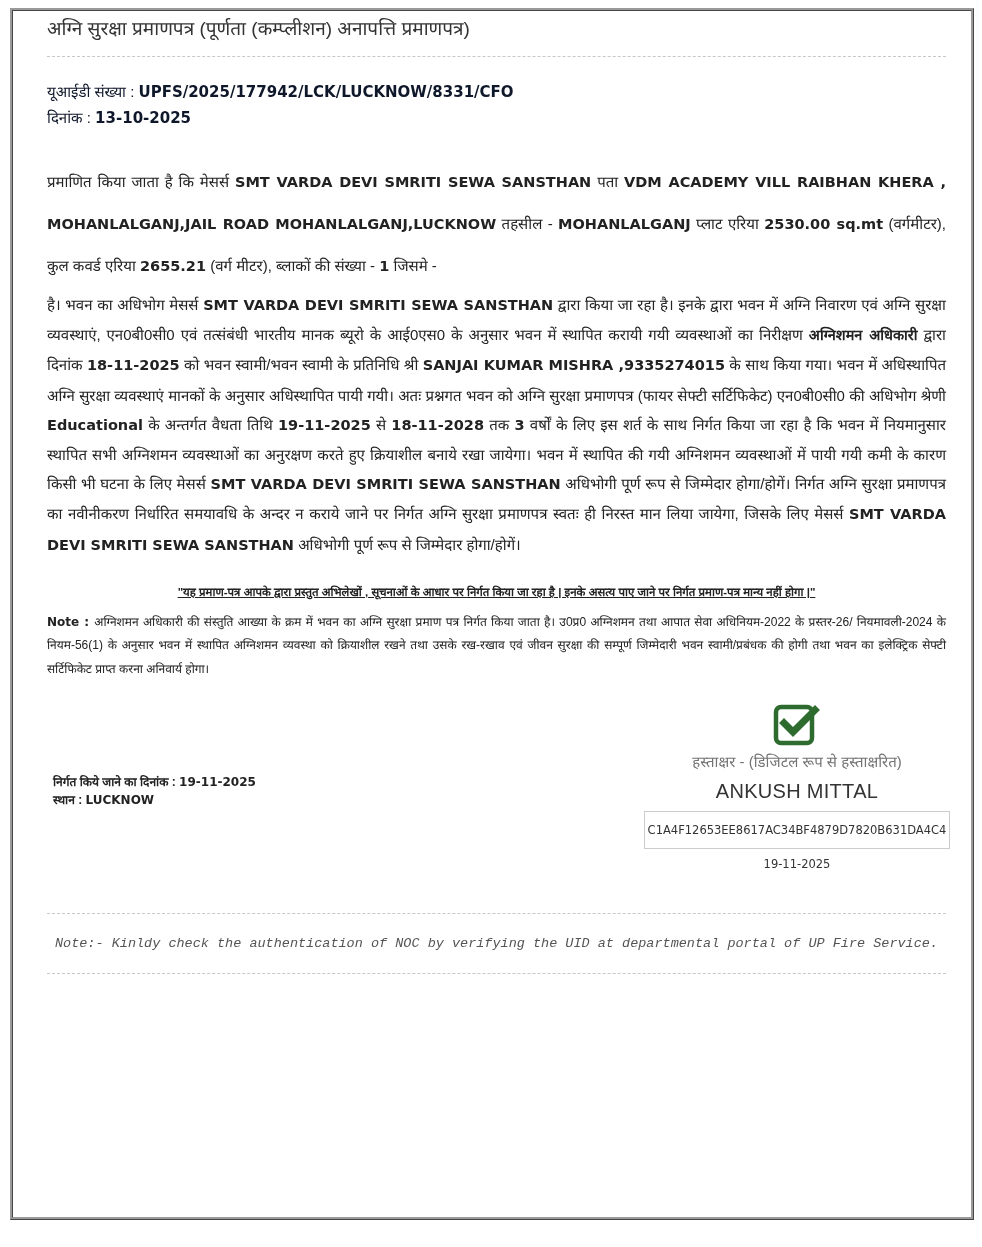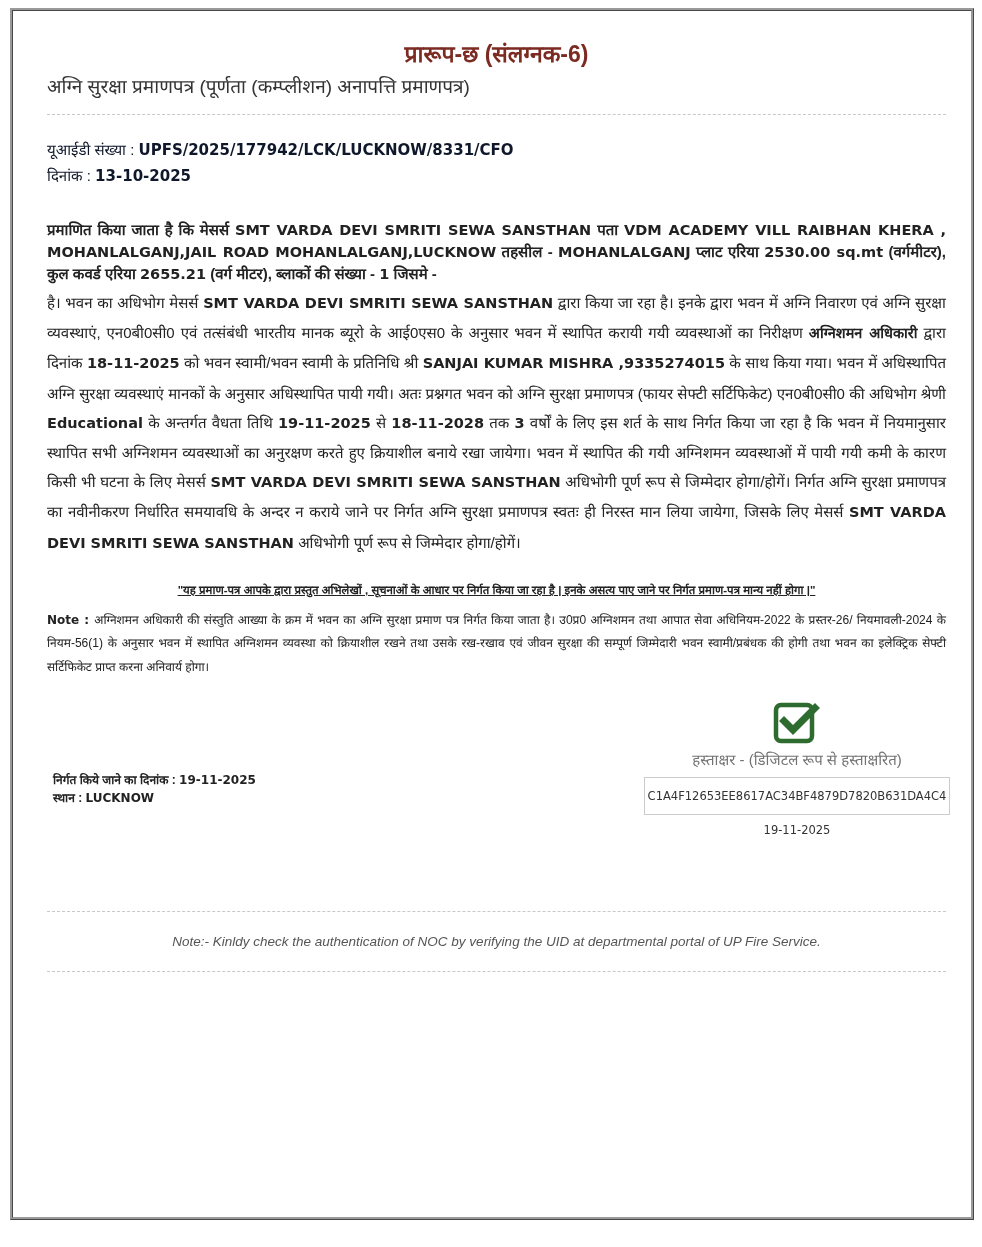--- a/index.html
+++ b/index.html
@@ -5,47 +5,46 @@
   html, body { margin: 0; padding: 0; background: #ffffff; }
   body { width: 982px; height: 1247px; position: relative; font-family: "DejaVu Sans", sans-serif; color: #222; }
   .frame { position: absolute; left: 10px; top: 8px; width: 964px; height: 1212px; border: 3px ridge #9a9a9a; box-sizing: border-box; background: #fff; }
   .inner { position: absolute; left: 34px; top: 0; width: 899px; }
   .title { text-align: center; color: #7b2b22; font-weight: bold; font-size: 23px; margin-top: 26px; font-family: "Liberation Sans", sans-serif; }
   .subtitle { text-align: left; color: #333; font-size: 19px; margin-top: 4px; font-family: "Liberation Sans", sans-serif; }
   .dash { border-top: 1px dashed #c8c8c8; height: 0; }
   .dash.top { margin-top: 15px; }
   .uid { margin-top: 22px; font-size: 15px; font-weight: bold; color: #0f172a; line-height: 25px; }
   .uid .lbl { font-weight: normal; font-family: "Liberation Sans", sans-serif; }
-  .para { margin-top: 30px; font-size: 15px; line-height: 22px; text-align: justify; font-family: "Liberation Sans", sans-serif; color: #222; font-weight: bold; }
+  .para { margin-top: 30px; font-size: 15px; line-height: 41px; text-align: justify; font-family: "Liberation Sans", sans-serif; color: #222; }
   .para b { font-family: "DejaVu Sans", sans-serif; font-size: 14.5px; }
   table.blocks { width: 100%; border-collapse: collapse; margin: 0; font-family: "Liberation Sans", sans-serif; font-size: 14px; border: 2px solid #777; }
   table.blocks th, table.blocks td { border: 1px solid #777; padding: 0 4px; text-align: left; line-height: 17px; }
   table.blocks th { font-weight: bold; }
   .para2 { margin-top: 3px; font-size: 15px; line-height: 29.2px; text-align: justify; font-family: "Liberation Sans", sans-serif; color: #222; }
   .para2 b { font-family: "DejaVu Sans", sans-serif; font-size: 14.5px; }
   .disclaimer { margin-top: 24px; text-align: center; font-size: 11.5px; font-weight: bold; text-decoration: underline; font-family: "Liberation Sans", sans-serif; }
   .note { margin-top: 12px; font-size: 12px; line-height: 23.5px; text-align: justify; font-family: "Liberation Sans", sans-serif; color: #222; }
   .note .nlbl { font-weight: bold; font-family: "DejaVu Sans", sans-serif; }
   .sigarea { position: relative; height: 210px; margin-top: 22px; }
   .issue { position: absolute; left: 6px; top: 70px; font-size: 12px; line-height: 18px; font-weight: bold; }
   .issue .lbl { font-family: "Liberation Sans", sans-serif; font-weight: bold; }
   .sig { position: absolute; left: 590px; width: 320px; top: 0; text-align: center; }
   .check { display: inline-block; width: 48px; height: 44px; }
   .sig .label { font-size: 15px; color: #737373; font-family: "Liberation Sans", sans-serif; margin-top: 0; }
   .sig .name { font-size: 20px; color: #333; font-family: "Liberation Sans", sans-serif; margin-top: 9px; letter-spacing: 0.3px; }
   .sig .hash { display: inline-block; margin-top: 8px; border: 1px solid #ccc; padding: 11px 3px; font-size: 11.5px; color: #333; }
   .sig .date { margin-top: 8px; font-size: 11.5px; color: #333; }
-  .footnote { text-align: center; font-style: italic; color: #555; font-size: 13.5px; margin: 22px 0; font-family: Liberation Sans, sans-serif; }
+  .footnote { text-align: center; font-style: italic; color: #555; font-size: 13.5px; margin: 22px 0; font-family: Liberation Mono, monospace; }
 </style>
 </head>
 <body>
 
 <div class="frame">
   <div class="inner">
-    <div class="title">प्रारूप-छ (संलग्नक-6)</div>
     <div class="subtitle">अग्नि सुरक्षा प्रमाणपत्र (पूर्णता (कम्प्लीशन) अनापत्ति प्रमाणपत्र)</div>
     <div class="dash top"></div>
 
     <div class="uid">
       <div><span class="lbl">यूआईडी संख्या : </span><span>UPFS/2025/177942/LCK/LUCKNOW/8331/CFO</span></div>
       <div><span class="lbl">दिनांक : </span><span>13-10-2025</span></div>
     </div>
 
     <div class="para"><span>प्रमाणित किया जाता है कि मेसर्स </span><b>SMT VARDA DEVI SMRITI SEWA SANSTHAN</b><span> पता </span><b>VDM ACADEMY VILL RAIBHAN KHERA , MOHANLALGANJ,JAIL ROAD MOHANLALGANJ,LUCKNOW</b><span> तहसील - </span><b>MOHANLALGANJ</b><span> प्लाट एरिया </span><b>2530.00 sq.mt</b><span> (वर्गमीटर), कुल कवर्ड एरिया </span><b>2655.21</b><span> (वर्ग मीटर), ब्लाकों की संख्या - </span><b>1</b><span> जिसमे -</span></div>
 
@@ -63,20 +62,21 @@
       </div>
 
       <div class="sig">
         <span class="check">
           <svg width="48" height="44" viewBox="0 0 48 44">
             <rect x="3" y="4" width="36" height="36" rx="5" ry="5" fill="none" stroke="#2e6b2e" stroke-width="4.5"></rect>
             <path d="M11 20 L20 29 L42 7" fill="none" stroke="#2e6b2e" stroke-width="7" stroke-linecap="square" stroke-linejoin="miter"></path>
           </svg>
         </span>
         <div class="label">हस्ताक्षर - (डिजिटल रूप से हस्ताक्षरित)</div>
+        <div class="name">ANKUSH MITTAL</div>
         <div class="hash">C1A4F12653EE8617AC34BF4879D7820B631DA4C4</div>
         <div class="date">19-11-2025</div>
       </div>
     </div>
 
     <div class="dash"></div>
     <div class="footnote">Note:- Kinldy check the authentication of NOC by verifying the UID at departmental portal of UP Fire Service.</div>
     <div class="dash"></div>
   </div>
 </div>

